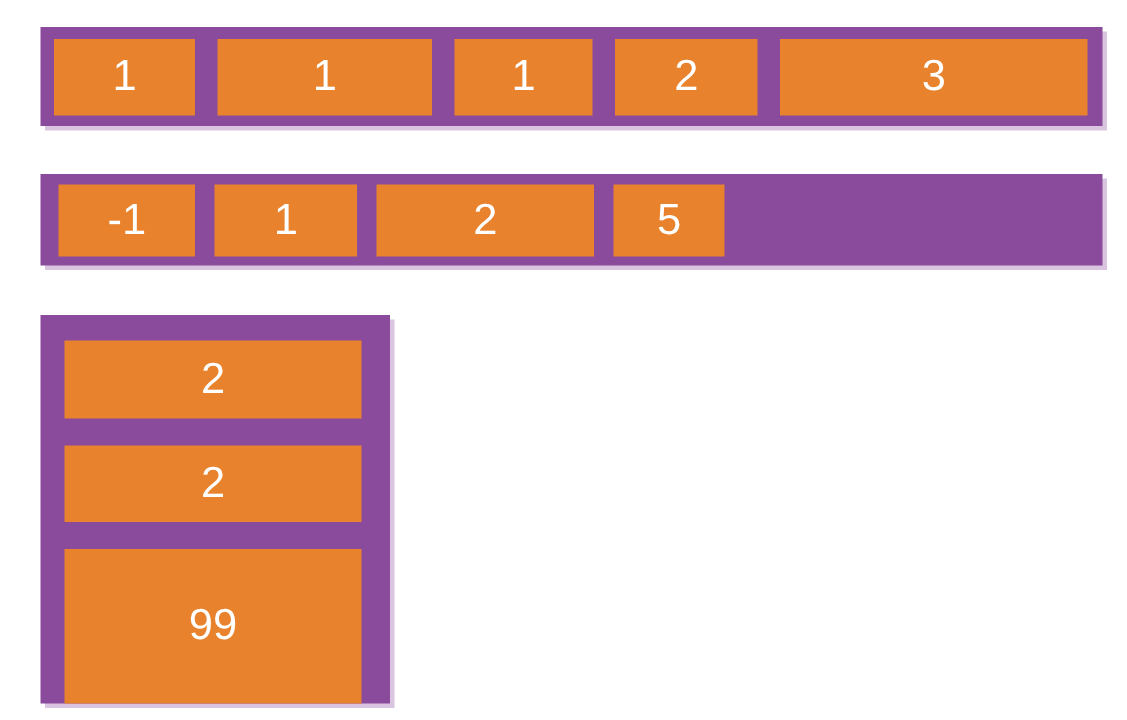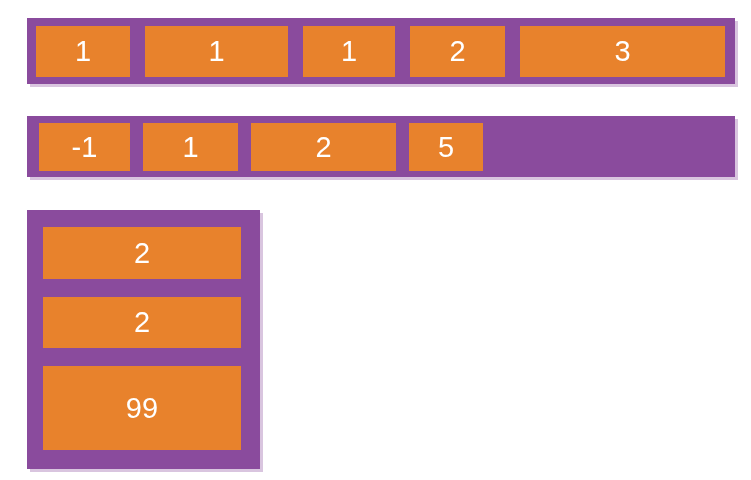--- a/index.html
+++ b/index.html
@@ -60,21 +60,21 @@
   
   #container-3 {
     left: 27px; top: 210px;
     width: 233px; height: 259px;
     padding: 17px 19px 16px 16px;
     gap: 18px;
     flex-direction: column;
   }
   #container-3 .i0 { height: 52px; }
   #container-3 .i1 { height: 51px; }
-  #container-3 .i2 { height: 84px; }
+  #container-3 .i2 { height: 103px; }
 </style>
 </head>
 <body>
 
 <div class="canvas">
 
   <div class="flex-container" id="container-1">
     <div class="flex-item i0">1</div>
     <div class="flex-item i1">1</div>
     <div class="flex-item i2">1</div>

